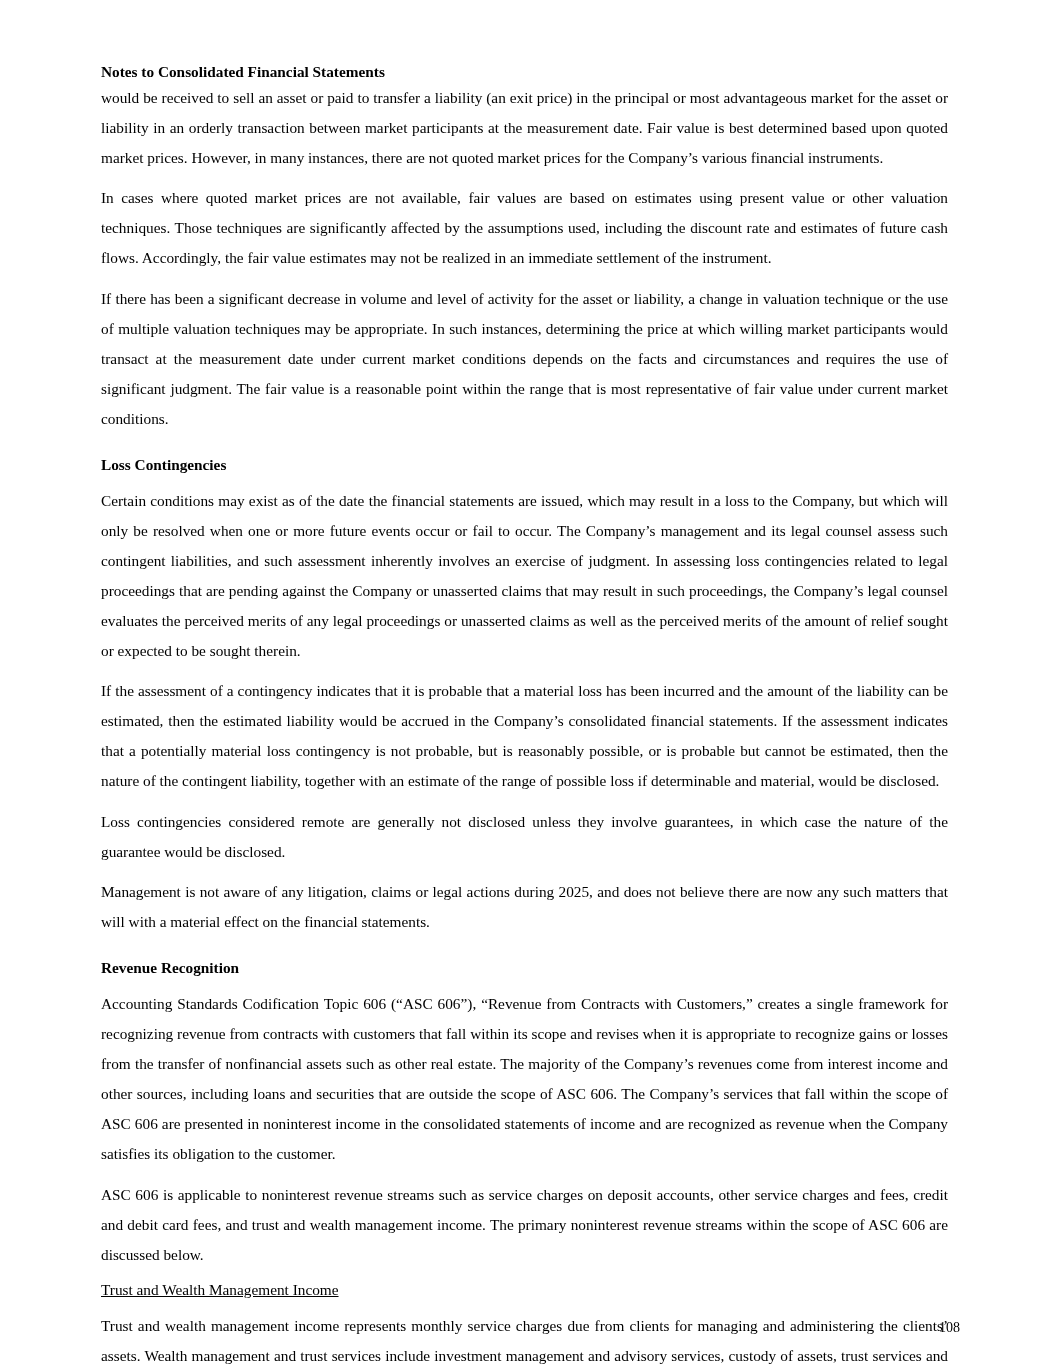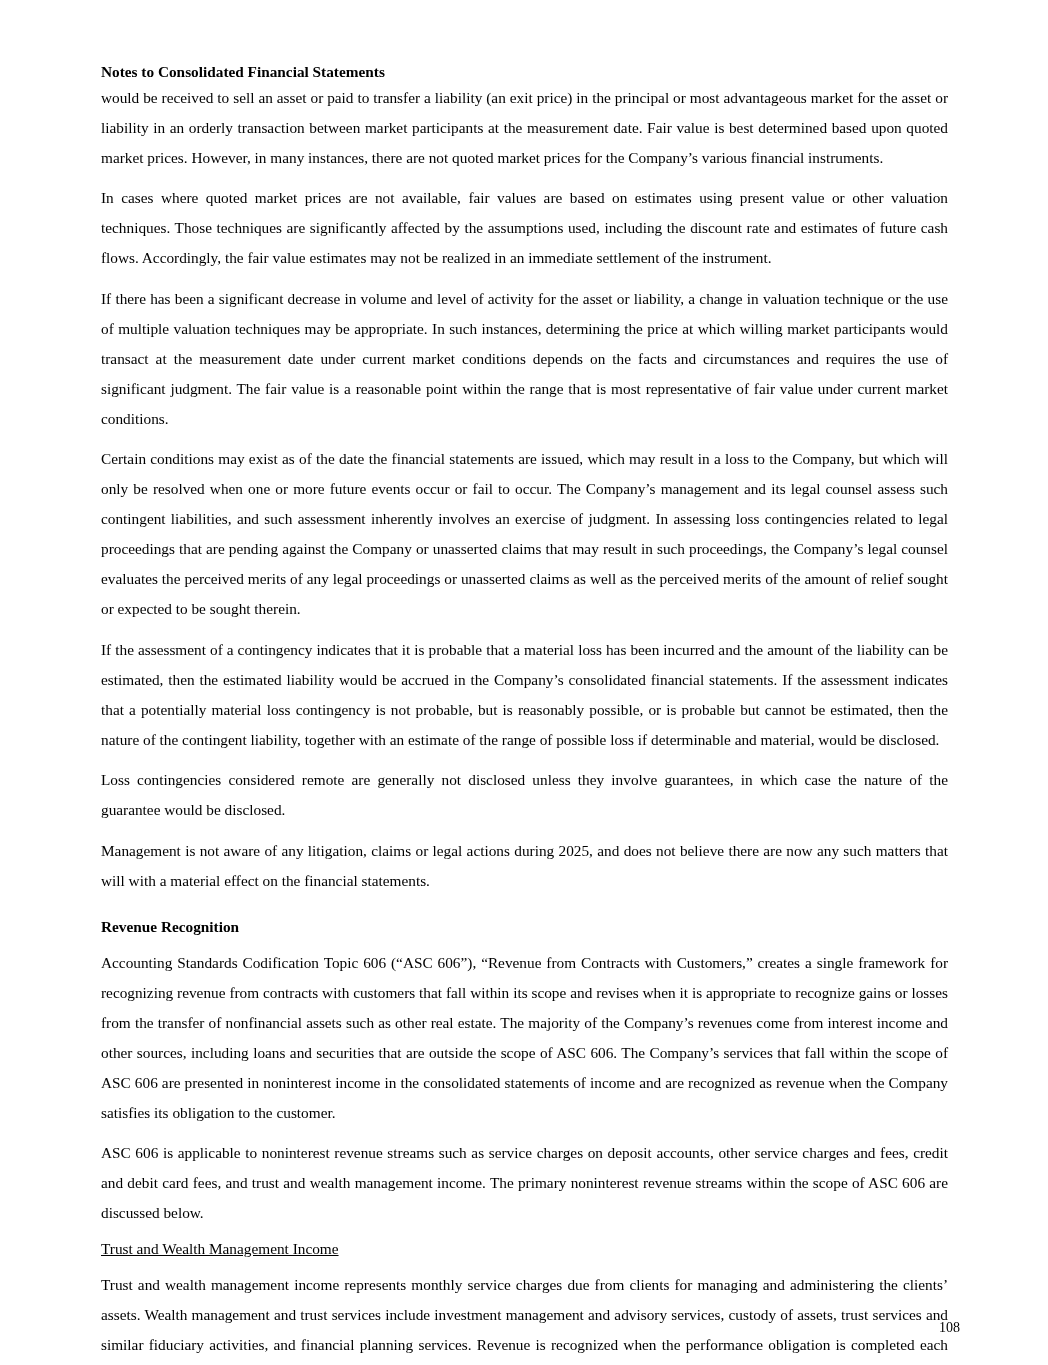--- a/index.html
+++ b/index.html
@@ -61,20 +61,21 @@
 <div class="page">
   <div class="doc-title">Notes to Consolidated Financial Statements</div>
 
   <section>
     <p class="para">would be received to sell an asset or paid to transfer a liability (an exit price) in the principal or most advantageous market for the asset or liability in an orderly transaction between market participants at the measurement date.  Fair value is best determined based upon quoted market prices.  However, in many instances, there are not quoted market prices for the Company’s various financial instruments.</p>
     <p class="para">In cases where quoted market prices are not available, fair values are based on estimates using present value or other valuation techniques.  Those techniques are significantly affected by the assumptions used, including the discount rate and estimates of future cash flows.  Accordingly, the fair value estimates may not be realized in an immediate settlement of the instrument.</p>
     <p class="para">If there has been a significant decrease in volume and level of activity for the asset or liability, a change in valuation technique or the use of multiple valuation techniques may be appropriate.  In such instances, determining the price at which willing market participants would transact at the measurement date under current market conditions depends on the facts and circumstances and requires the use of significant judgment. The fair value is a reasonable point within the range that is most representative of fair value under current market conditions.</p>
   </section>
 
   <section>
+    <div class="section-heading">Loss Contingencies</div>
     <p class="para">Certain conditions may exist as of the date the financial statements are issued, which may result in a loss to the Company, but which will only be resolved when one or more future events occur or fail to occur. The Company’s management and its legal counsel assess such contingent liabilities, and such assessment inherently involves an exercise of judgment. In assessing loss contingencies related to legal proceedings that are pending against the Company or unasserted claims that may result in such proceedings, the Company’s legal counsel evaluates the perceived merits of any legal proceedings or unasserted claims as well as the perceived merits of the amount of relief sought or expected to be sought therein.</p>
     <p class="para">If the assessment of a contingency indicates that it is probable that a material loss has been incurred and the amount of the liability can be estimated, then the estimated liability would be accrued in the Company’s consolidated financial statements. If the assessment indicates that a potentially material loss contingency is not probable, but is reasonably possible, or is probable but cannot be estimated, then the nature of the contingent liability, together with an estimate of the range of possible loss if determinable and material, would be disclosed.</p>
     <p class="para">Loss contingencies considered remote are generally not disclosed unless they involve guarantees, in which case the nature of the guarantee would be disclosed.</p>
     <p class="para">Management is not aware of any litigation, claims or legal actions during 2025, and does not believe there are now any such matters that will with a material effect on the financial statements.</p>
   </section>
 
   <section>
     <div class="section-heading">Revenue Recognition</div>
     <p class="para">Accounting Standards Codification Topic 606 (“ASC 606”), “Revenue from Contracts with Customers,” creates a single framework for recognizing revenue from contracts with customers that fall within its scope and revises when it is appropriate to recognize gains or losses from the transfer of nonfinancial assets such as other real estate.  The majority of the Company’s revenues come from interest income and other sources, including loans and securities that are outside the scope of ASC 606.  The Company’s services that fall within the scope of ASC 606 are presented in noninterest income in the consolidated statements of income and are recognized as revenue when the Company satisfies its obligation to the customer.</p>
     <p class="para">ASC 606 is applicable to noninterest revenue streams such as service charges on deposit accounts, other service charges and fees, credit and debit card fees, and trust and wealth management income.  The primary noninterest revenue streams within the scope of ASC 606 are discussed below.</p>

